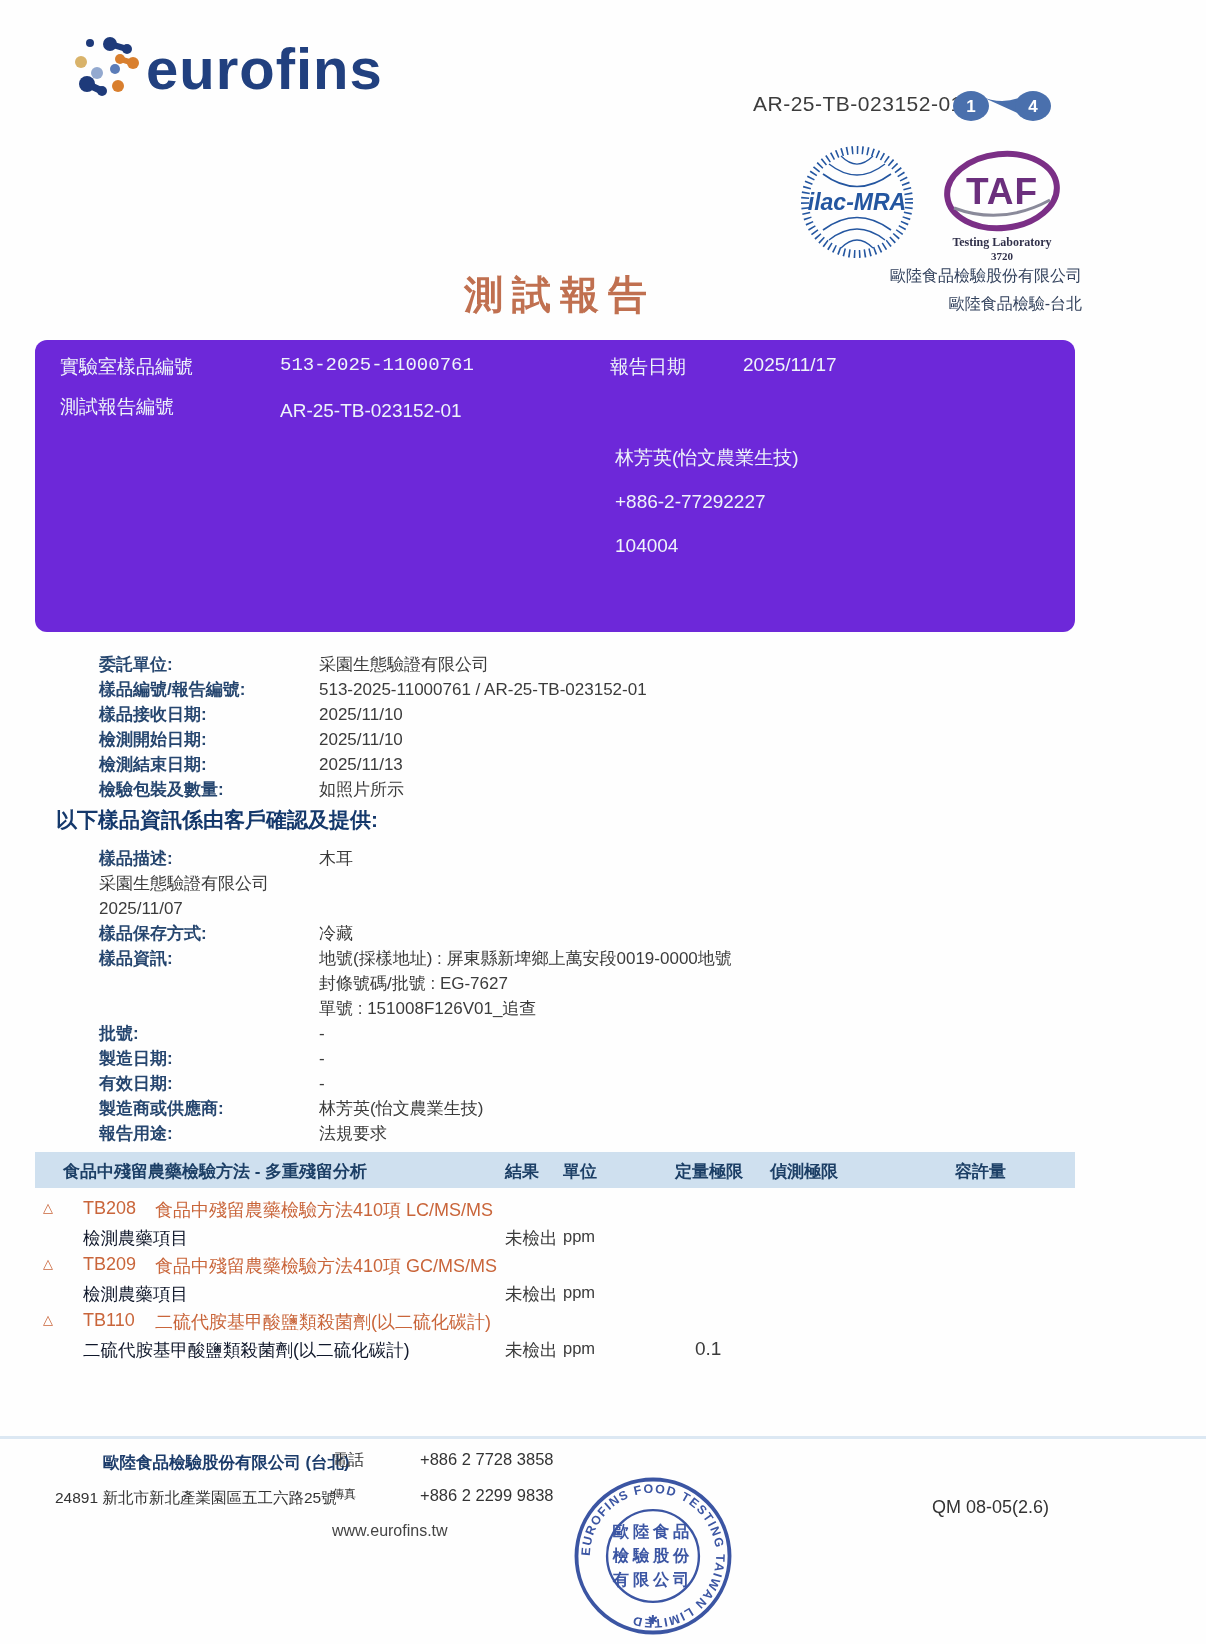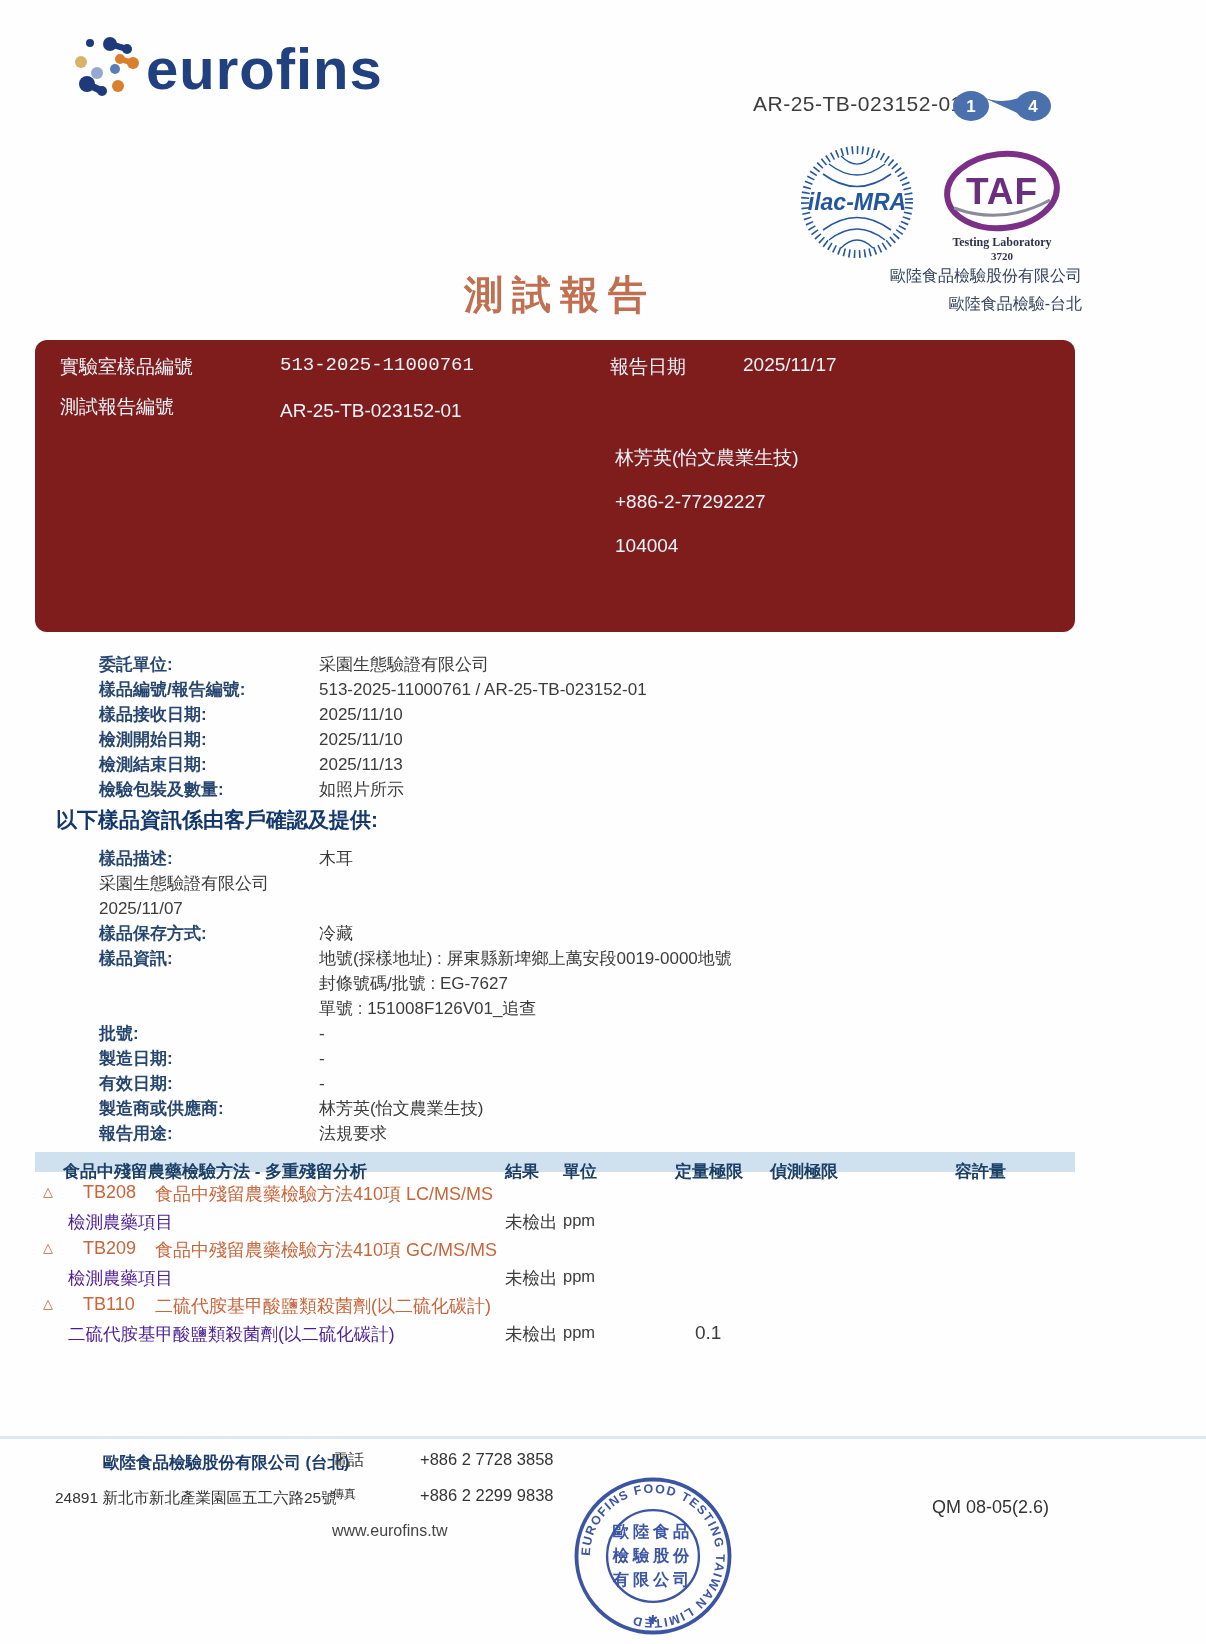--- a/index.html
+++ b/index.html
@@ -12,43 +12,43 @@
   .logo{position:absolute;left:66px;top:28px;display:flex;align-items:center;}
   .logo-word{font-size:58px;font-weight:600;color:#21407f;letter-spacing:1px;line-height:1;margin-left:6px;margin-top:8px;}
   .ar-line{position:absolute;left:753px;top:92px;font-size:21px;color:#3c3c3c;letter-spacing:.5px;}
   .page-badge{position:absolute;left:950px;top:86px;}
   .ilac-logo{position:absolute;left:798px;top:144px;}
   .taf-logo{position:absolute;left:926px;top:146px;}
   .report-title{position:absolute;left:430px;top:268px;width:260px;text-align:center;
     font-size:39px;font-weight:bold;color:#c07050;letter-spacing:9px;}
   .lab-name{position:absolute;right:124px;top:262px;text-align:right;font-size:16px;color:#32415c;line-height:28px;}
   
-  .bluebox{position:absolute;left:35px;top:340px;width:1040px;height:292px;background:#7f1d1d;border-radius:12px;color:#eef4fa;}
+  .bluebox{position:absolute;left:35px;top:340px;width:1040px;height:292px;background:#6d28d9;border-radius:12px;color:#eef4fa;}
   .bb-abs{position:absolute;font-size:19px;}
   .bb-label{font-size:19px;}
   .bb-recipient div{font-size:19px;line-height:44px;}
   
   .kv-block{position:absolute;left:58px;font-size:17px;margin-left:41px;}
   .kv-row{display:flex;}
   .kv-label{width:220px;flex:0 0 220px;color:#26466f;font-weight:bold;line-height:25px;}
   .kv-val{color:#3b3b3b;line-height:25px;max-width:720px;}
   .section-head{position:absolute;left:56px;top:806px;font-size:21px;font-weight:bold;color:#14386b;}
   
   .tbl{position:absolute;left:35px;top:1152px;width:1040px;}
-  .tbl-band{position:relative;height:20px;background:#cfe0ef;}
+  .tbl-band{position:relative;height:36px;background:#cfe0ef;}
   .tbl-band span{position:absolute;top:8px;font-size:17px;font-weight:bold;color:#1c3f66;}
   .c-method{left:28px;} .c-result{left:470px;} .c-unit{left:528px;}
   .c-loq{left:640px;} .c-lod{left:735px;} .c-limit{left:920px;}
   .tbl-body{position:relative;margin-top:8px;}
   .grp-head{position:relative;height:28px;}
   .grp-marker{position:absolute;left:8px;top:4px;font-size:13px;color:#c9653a;}
   .grp-code{position:absolute;left:48px;top:2px;font-size:18px;color:#c9653a;}
   .grp-name{position:absolute;left:120px;top:2px;font-size:18px;color:#c9653a;}
   .item-row{position:relative;min-height:28px;}
-  .item-name{position:absolute;left:33px;top:2px;font-size:17.5px;color:#4c1d95;max-width:370px;line-height:24px;}
+  .item-name{position:absolute;left:48px;top:2px;font-size:17.5px;color:#0f172a;max-width:370px;line-height:24px;}
   .item-result{position:absolute;left:470px;top:2px;font-size:17.5px;color:#3b3b3b;}
   .item-unit{position:absolute;left:528px;top:3px;font-size:16.5px;color:#3b3b3b;}
   .item-loq{position:absolute;left:660px;top:2px;font-size:19px;color:#3b3b3b;}
   .row-tall{height:76px;}
   
   .foot-line{position:absolute;left:0;top:1436px;width:1206px;height:3px;background:#dce8f3;}
   .foot-company{position:absolute;left:55px;top:1452px;font-size:16.5px;font-weight:bold;color:#1c3c6b;padding-left:48px;}
   .foot-addr{position:absolute;left:55px;top:1488px;font-size:15.5px;color:#333;}
   .foot-tel-label{position:absolute;left:332px;top:1450px;font-size:16px;color:#333;}
   .foot-tel{position:absolute;left:420px;top:1450px;font-size:16.5px;color:#333;}

